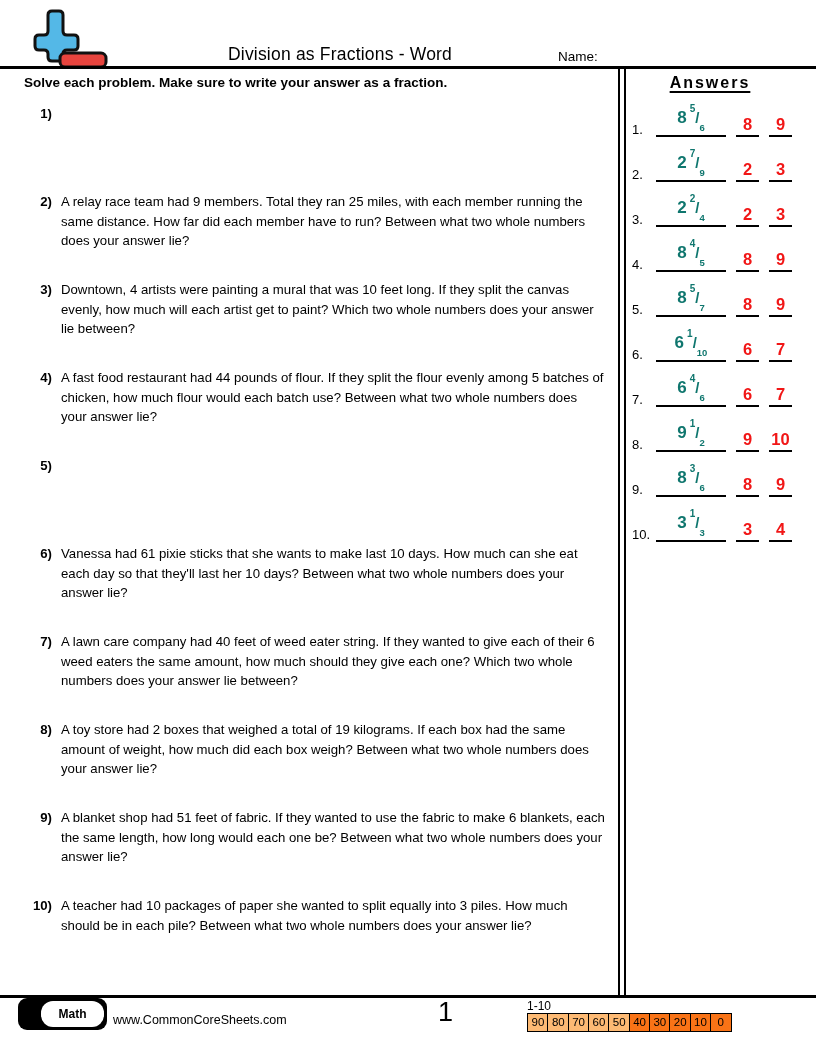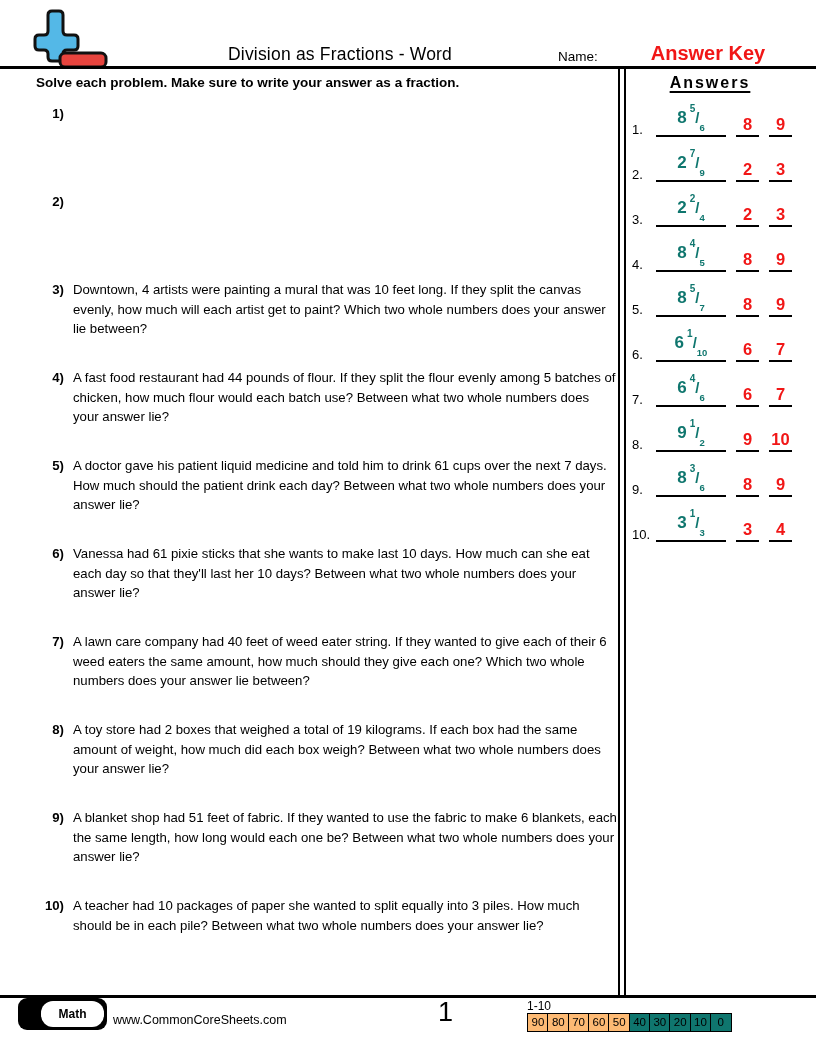--- a/index.html
+++ b/index.html
@@ -28,21 +28,21 @@
   }
   .header-line { position: absolute; left: 0; top: 66px; width: 816px; height: 3px; background: #000; }
 
   
   .divider {
     position: absolute; left: 618px; top: 69px; height: 926px; width: 8px;
     border-left: 2.5px solid #000; border-right: 2.5px solid #000;
   }
 
   
-  .left-col { position: absolute; left: 12px; top: 69px; width: 618px; }
+  .left-col { position: absolute; left: 0; top: 69px; width: 618px; }
   .instructions { padding: 6px 0 0 24px; font-size: 13.5px; font-weight: bold; }
   .problems { margin-top: 14px; }
   .problem { display: flex; min-height: 59px; margin-bottom: 29px; padding-left: 22px; }
   .pnum { width: 30px; text-align: right; font-weight: bold; font-size: 13.2px; line-height: 19.6px; flex: none; }
   .ptext { margin-left: 9px; width: 545px; font-size: 13.2px; line-height: 19.6px; }
 
   
   .answers-panel { position: absolute; left: 626px; top: 69px; width: 168px; }
   .answers-heading {
     margin-top: 5px; text-align: center; font-size: 16px; font-weight: bold;
@@ -74,62 +74,61 @@
   .page-num { position: absolute; left: 438px; top: 997px; font-size: 27px; }
   .score-area { position: absolute; left: 527px; top: 996px; display: flex; align-items: flex-start; flex-direction: column; }
   .score-range { font-size: 12px; margin-top: 3px; margin-right: 6px; }
   .score-table { display: flex; }
   .score-cell {
     width: 22px; height: 18.5px; border: 1.7px solid #000; margin-left: -1.7px;
     display: flex; align-items: center; justify-content: center; font-size: 11.5px;
     background: #fdba74;
   }
   .score-cell:first-child { margin-left: 0; }
-  .score-cell.shaded { background: #0f766e; }
+  .score-cell.shaded { background: #f97316; }
 </style>
 </head>
 <body>
 
 <div class="page">
 
   <div class="logo">
     <svg width="76" height="60" viewBox="0 0 76 60">
       <path d="M15,6 Q15,2 19,2 L26,2 Q30,2 30,6 L30,22 Q30,26 34,26 L41,26 Q45,26 45,30
                L45,37 Q45,41 41,41 L34,41 Q30,41 30,45 L30,48 Q30,52 26,52 L19,52 Q15,52 15,48
                L15,45 Q15,41 11,41 L6,41 Q2,41 2,37 L2,30 Q2,26 6,26 L11,26 Q15,26 15,22 Z" fill="#54b8e7" stroke="#111" stroke-width="3" stroke-linejoin="round"></path>
       <rect x="27" y="44" width="46" height="14" rx="5" fill="#e7443e" stroke="#111" stroke-width="3"></rect>
     </svg>
   </div>
   <div class="title">Division as Fractions - Word</div>
   <div class="name-label">Name:</div>
-  <div class="answer-key">Answer Key</div>
   <div class="header-line"></div>
 
   <div class="divider"></div>
 
   <div class="left-col">
     <div class="instructions">Solve each problem. Make sure to write your answer as a fraction.</div>
     <div class="problems">
       <div class="problem">
         <span class="pnum">1)</span>
       </div>
       <div class="problem">
         <span class="pnum">2)</span>
+        <span class="ptext">A relay race team had 9 members. Total they ran 25 miles, with each member running the same distance. How far did each member have to run? Between what two whole numbers does your answer lie?</span>
       </div>
       <div class="problem">
         <span class="pnum">3)</span>
         <span class="ptext">Downtown, 4 artists were painting a mural that was 10 feet long. If they split the canvas evenly, how much will each artist get to paint? Which two whole numbers does your answer lie between?</span>
       </div>
       <div class="problem">
         <span class="pnum">4)</span>
         <span class="ptext">A fast food restaurant had 44 pounds of flour. If they split the flour evenly among 5 batches of chicken, how much flour would each batch use? Between what two whole numbers does your answer lie?</span>
       </div>
       <div class="problem">
         <span class="pnum">5)</span>
-        <span class="ptext">A doctor gave his patient liquid medicine and told him to drink 61 cups over the next 7 days. How much should the patient drink each day? Between what two whole numbers does your answer lie?</span>
       </div>
       <div class="problem">
         <span class="pnum">6)</span>
         <span class="ptext">Vanessa had 61 pixie sticks that she wants to make last 10 days. How much can she eat each day so that they'll last her 10 days? Between what two whole numbers does your answer lie?</span>
       </div>
       <div class="problem">
         <span class="pnum">7)</span>
         <span class="ptext">A lawn care company had 40 feet of weed eater string. If they wanted to give each of their 6 weed eaters the same amount, how much should they give each one? Which two whole numbers does your answer lie between?</span>
       </div>
       <div class="problem">

